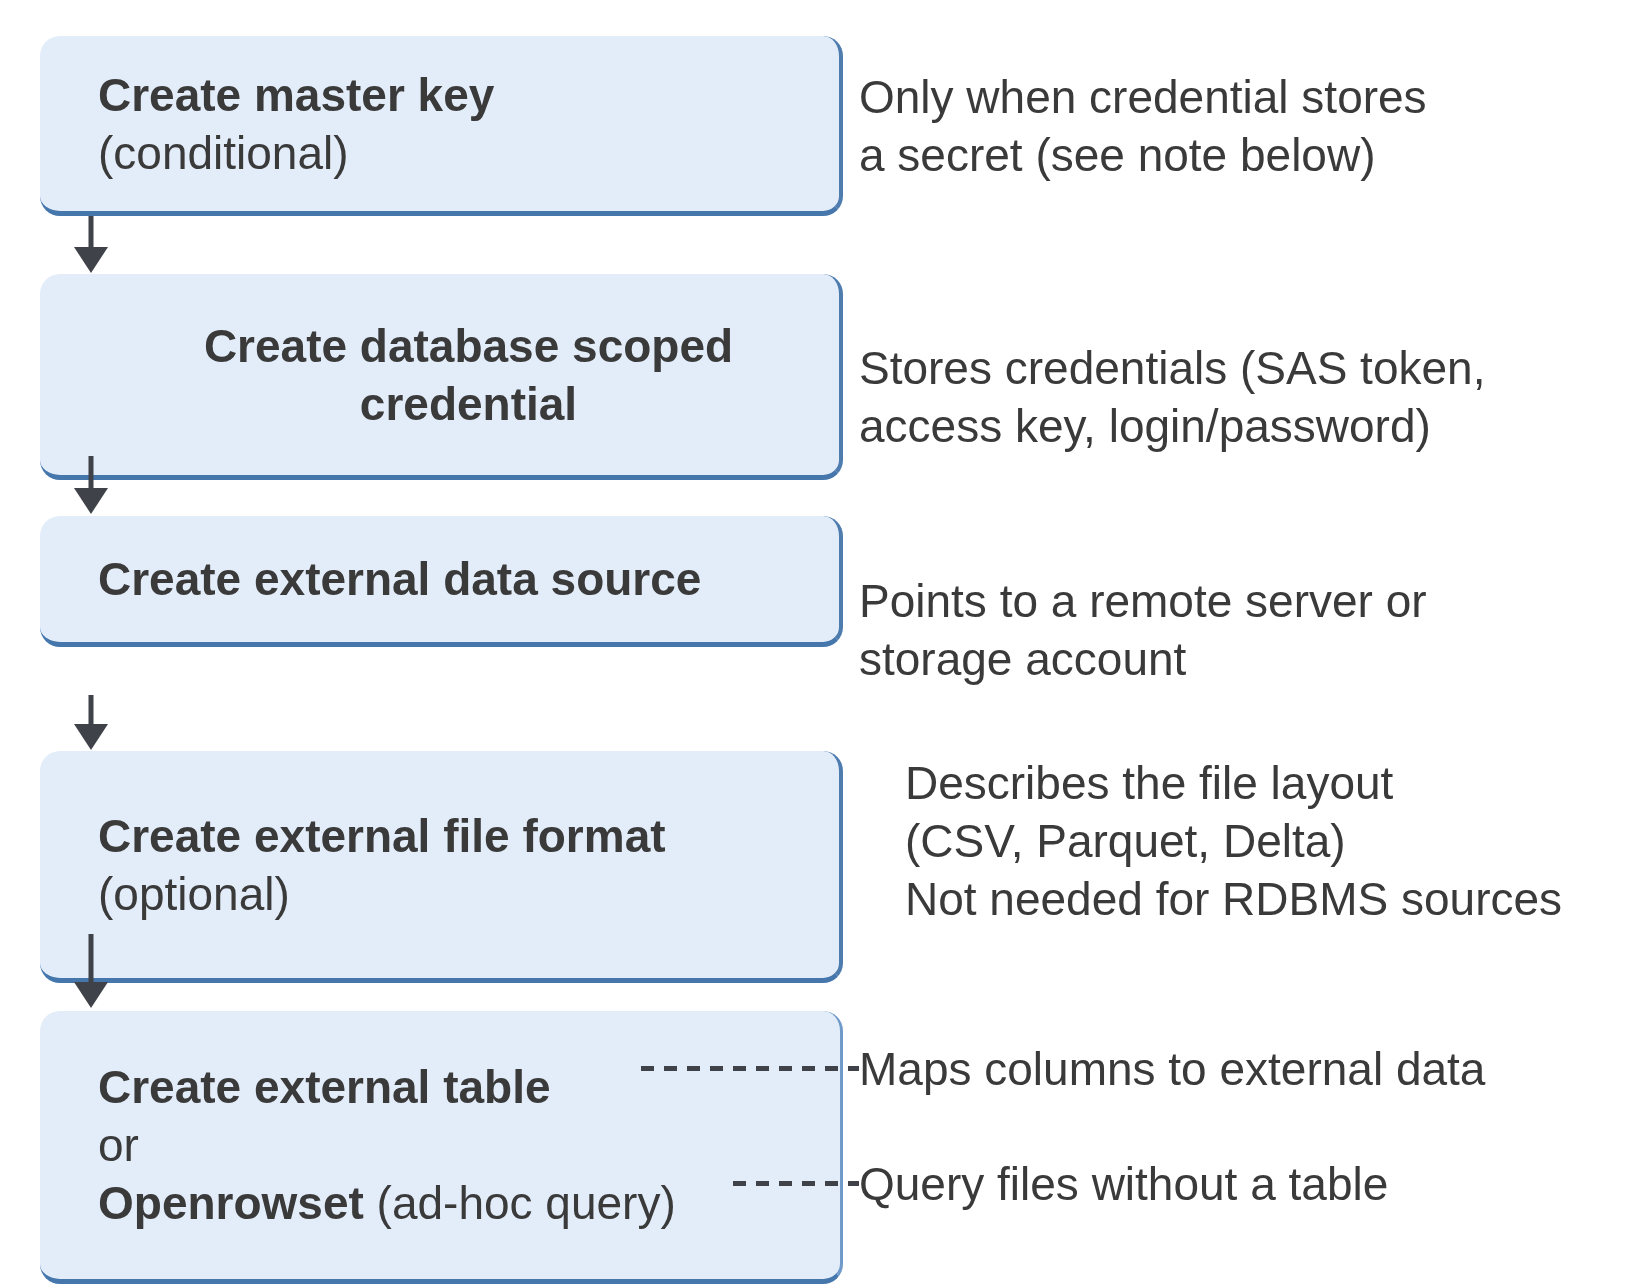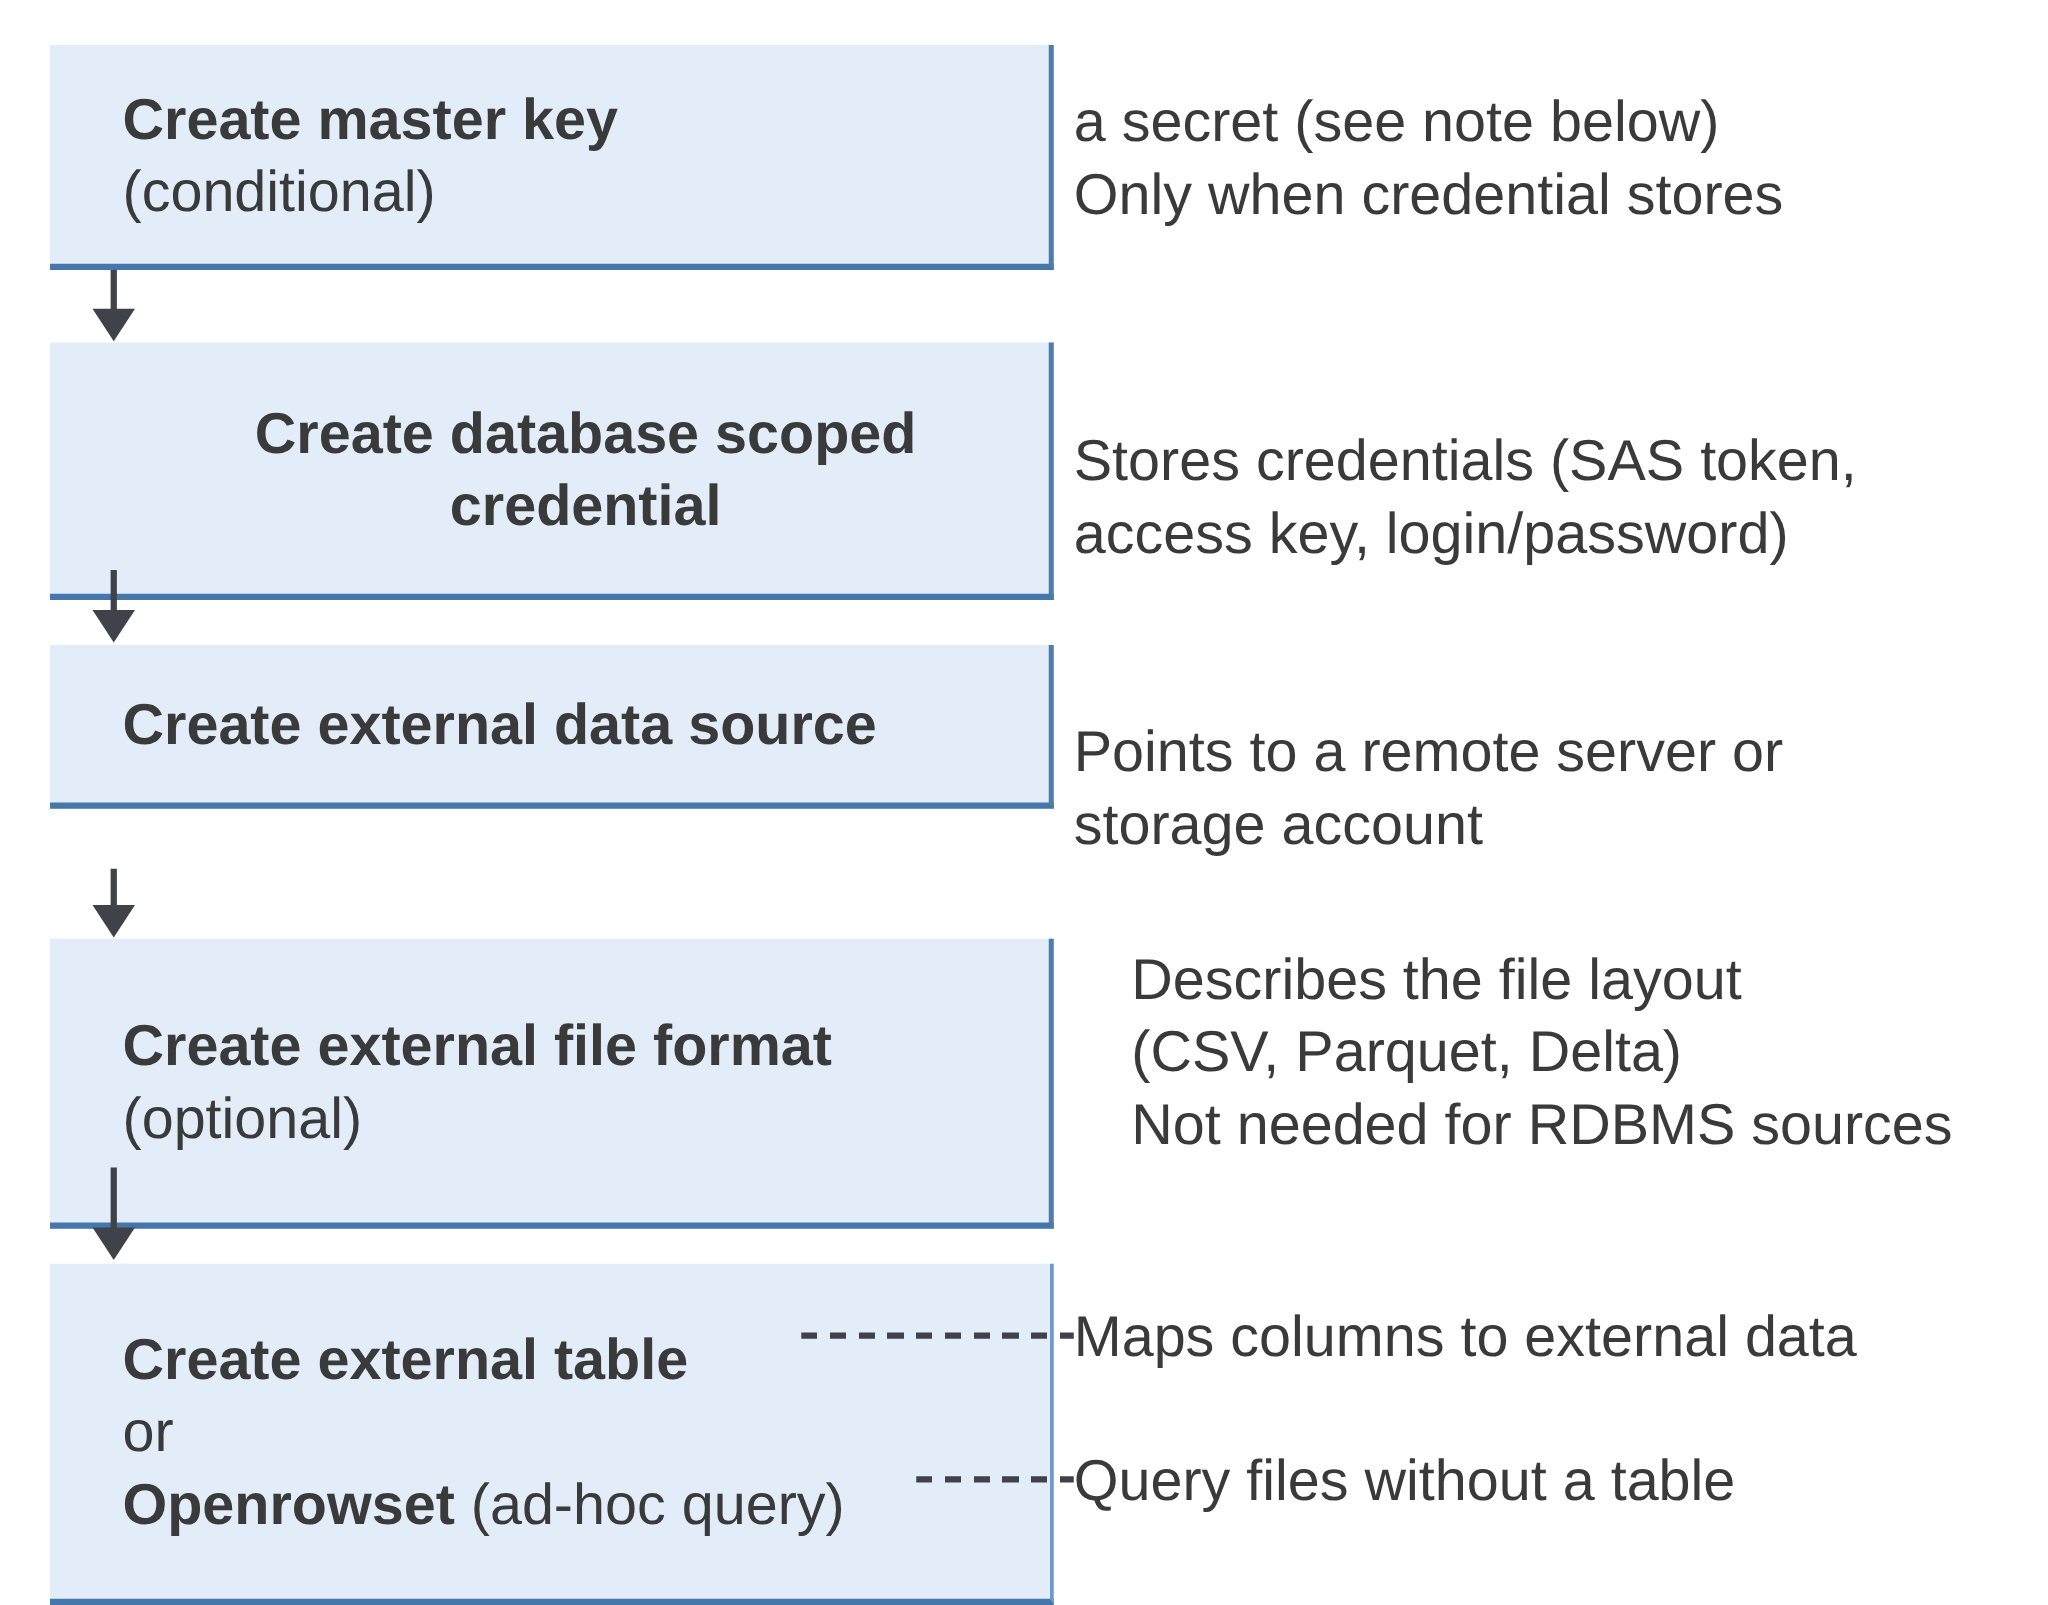--- a/index.html
+++ b/index.html
@@ -20,20 +20,21 @@
     box-sizing:border-box;
     background:#e3edfa;
     border-right:4px solid #4e7cae;
     border-bottom:5px solid #4577ad;
     display:flex;
     flex-direction:column;
     justify-content:center;
     padding-left:58px;
     font-size:46px;
     line-height:58px;
+    border-radius:20px;
   }
   .box .bold { font-weight:bold; }
   .b1 { top:36px;  height:180px; }
   .b2 { top:274px; height:206px;text-align:center; }
   .b3 { top:516px; height:131px; }
   .b4 { top:751px; height:232px; }
   .b5 { top:1011px; height:273px; border-right:3px solid #6f9ac9; }
 
   
   .arrow { position:absolute; left:73px; width:36px; }
@@ -122,22 +123,22 @@
   <div class="box b5">
     <div class="bold">Create external table</div>
     <div>or</div>
     <div><span class="bold">Openrowset</span><span> (ad-hoc query)</span></div>
   </div>
 
   <div class="dash d1"></div>
   <div class="dash d2"></div>
 
   <div class="note n1">
+    <div>Only when credential stores</div>
     <div>a secret (see note below)</div>
-    <div>Only when credential stores</div>
   </div>
 
   <div class="note n2">
     <div>Stores credentials (SAS token,</div>
     <div>access key, login/password)</div>
   </div>
 
   <div class="note n3">
     <div>Points to a remote server or</div>
     <div>storage account</div>

